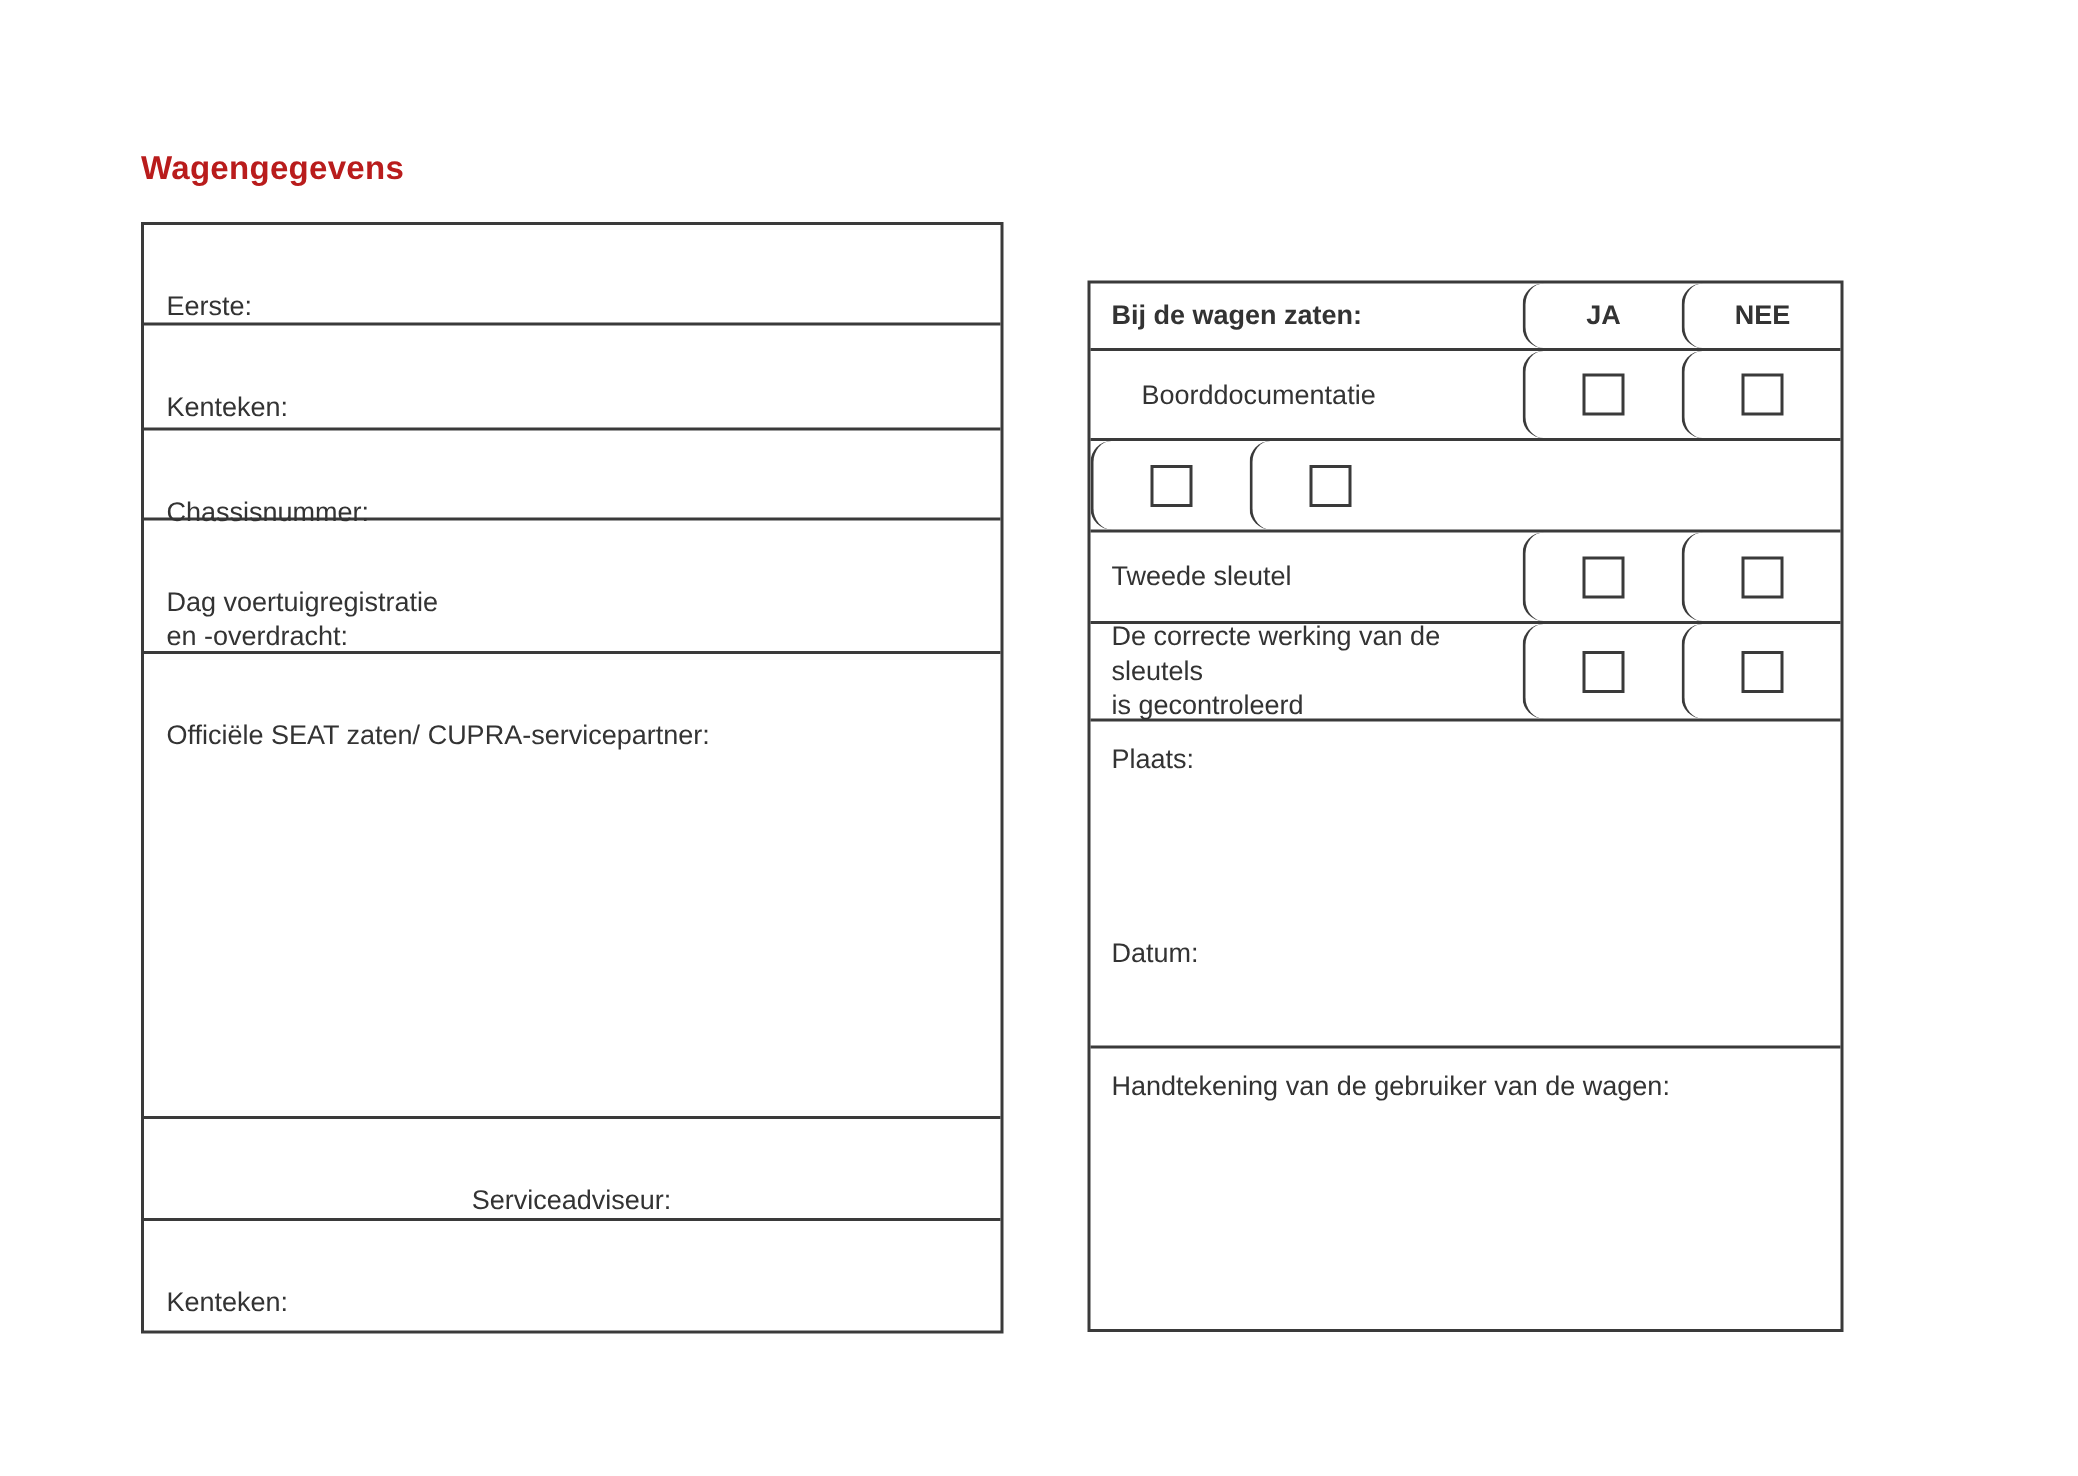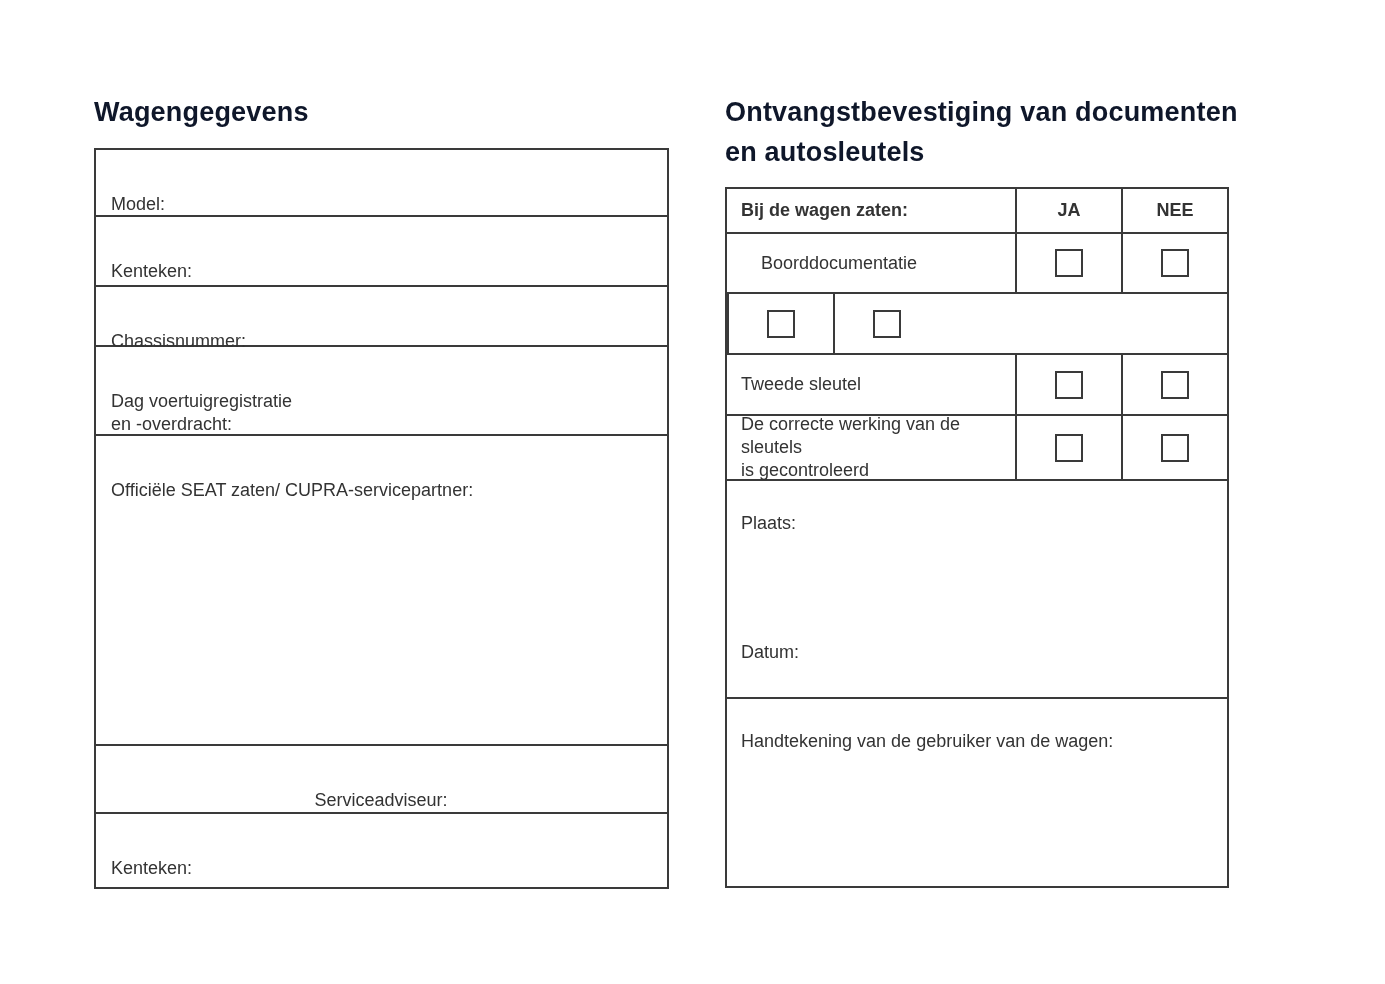--- a/index.html
+++ b/index.html
@@ -8,23 +8,23 @@
     position: relative;
     width: 1385px;
     height: 984px;
     background: #ffffff;
     font-family: "Liberation Sans", sans-serif;
     color: #333333;
     overflow: hidden;
   }
   .section-title {
     position: absolute;
-    font-size: 27px;
+    font-size: 22px;
     font-weight: 700;
-    color: #0f172a;
+    color: #b91c1c;
     line-height: 40px;
     white-space: pre-line;
     letter-spacing: 0.2px;
   }
   #left-title  { left: 94px;  top: 92px; }
   #right-title { left: 725px; top: 92px; width: 600px; }
 
   
   .vtable {
     position: absolute;
@@ -86,46 +86,47 @@
   .header-row .q-cell { font-weight: 700; }
   .mark-cell {
     width: 106px;
     border-left: 2px solid #3a3a3a;
     display: flex;
     align-items: center;
     justify-content: center;
     font-size: 18px;
     font-weight: 700;
     flex: none;
+    border-radius: 14px;
   }
   .checkbox {
     width: 28px;
     height: 28px;
     border: 2px solid #3a3a3a;
     background: #ffffff;
   }
   .free-cell {
     flex: 1;
-    padding: 31px 16px 0 14px;
+    padding: 14px 16px 0 14px;
     font-size: 18px;
     line-height: 23px;
     display: block;
   }
   .datum-label { display: block; margin-top: 106px; }
 </style>
 </head>
 <body>
 
 <div class="page">
 
   <h1 class="section-title" id="left-title">Wagengegevens</h1>
 
   <div class="vtable">
     <div class="vrow vh1">
-      <span>Model:</span>
+      <span>Eerste:</span>
     </div>
     <div class="vrow vh2">
       <span>Kenteken:</span>
     </div>
     <div class="vrow vh3">
       <span>Chassisnummer:</span>
     </div>
     <div class="vrow vh4">
       <span>Dag voertuigregistratie
 en -overdracht:</span>
@@ -134,22 +135,20 @@
       <span>Officiële SEAT zaten/ CUPRA-servicepartner:</span>
     </div>
     <div class="vrow vh6">
       <span>Serviceadviseur:</span>
     </div>
     <div class="vrow">
       <span>Kenteken:</span>
     </div>
   </div>
 
-  <h1 class="section-title" id="right-title">Ontvangstbevestiging van documenten
-en autosleutels</h1>
 
   <div class="rtable">
 
     <div class="rrow header-row">
       <div class="q-cell">Bij de wagen zaten:</div>
       <div class="mark-cell">JA</div>
       <div class="mark-cell">NEE</div>
     </div>
 
     <div class="rrow rh-item">

